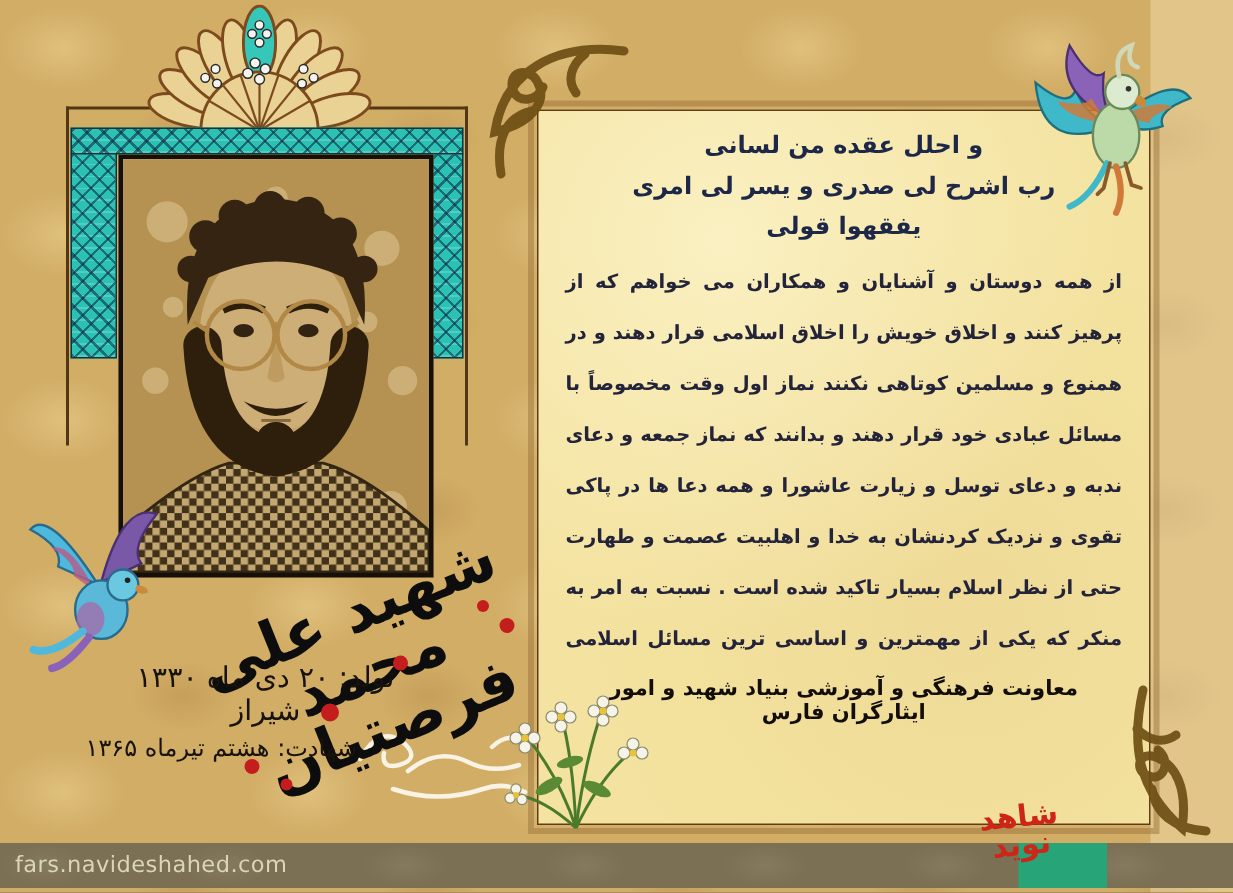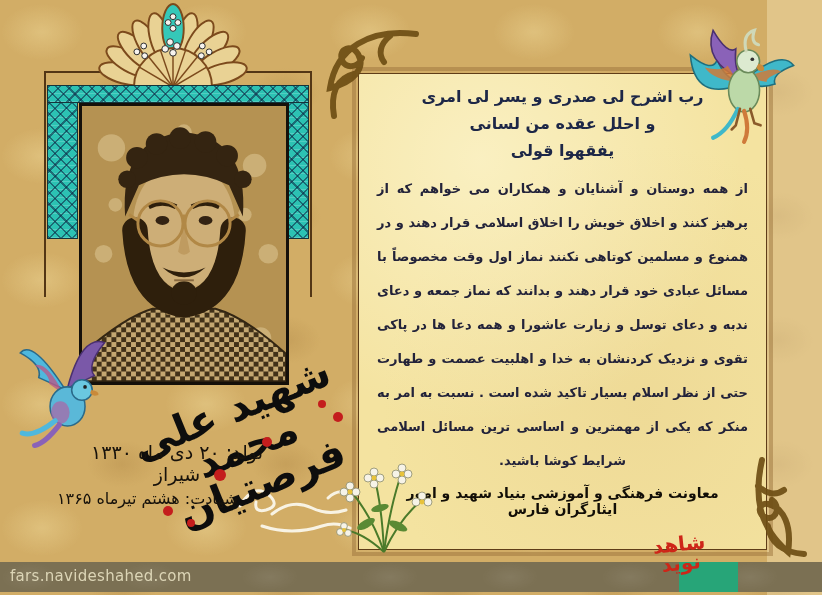--- a/index.html
+++ b/index.html
@@ -210,33 +210,32 @@
       <path d="M40,38 q20,-16 40,-6 q16,8 34,2"></path>
       <path d="M30,50 q30,10 60,0 q14,-5 28,2"></path>
       <path d="M96,22 q10,-10 22,-4"></path>
     </g>
   </svg>
 
   <div class="birth">تولد: ۲۰ دی ماه ۱۳۳۰ شیراز</div>
   <div class="death">شهادت: هشتم تیرماه ۱۳۶۵</div>
 
   <div class="panel">
+    <div class="verse">و احلل عقده من لسانی</div>
     <div class="verse">رب اشرح لی صدری و یسر لی امری</div>
-    <div class="verse">و احلل عقده من لسانی</div>
     <div class="verse">یفقهوا  قولی</div>
     <div class="body-block">
       <div class="body-line">از همه دوستان و آشنایان و همکاران می خواهم که از تفرقه و خود بینی</div>
       <div class="body-line">پرهیز کنند و اخلاق خویش را اخلاق اسلامی قرار دهند و در خدمت به</div>
       <div class="body-line">همنوع و مسلمین کوتاهی نکنند نماز اول وقت مخصوصاً با جماعت در صدر</div>
       <div class="body-line">مسائل عبادی خود قرار دهند و بدانند که نماز جمعه و دعای کمیل و دعای</div>
       <div class="body-line">ندبه و دعای توسل و زیارت عاشورا و همه دعا ها در پاکی روح و پیشبرد</div>
       <div class="body-line">تقوی و نزدیک کردنشان به خدا و اهلبیت عصمت و طهارت بسیار مفید و</div>
       <div class="body-line">حتی از نظر اسلام بسیار تاکید شده است . نسبت به امر به معروف و نهی از</div>
       <div class="body-line">منکر که یکی از مهمترین و اساسی ترین مسائل اسلامی است ،با توجه به</div>
-      <div class="body-line center">شرایط کوشا باشید.</div>
     </div>
     <div class="panel-footer">معاونت فرهنگی و آموزشی بنیاد شهید و امور ایثارگران فارس</div>
   </div>
 
   <svg class="flourish fl-tl" viewBox="0 0 102 98">
     <g fill="none" stroke="#6e4e14" stroke-width="6" stroke-linecap="round" opacity=".92">
       <path d="M96,8 C50,2 16,22 10,62 C34,56 46,42 38,28 C32,18 18,22 22,34 C25,43 38,42 42,32"></path>
       <path d="M14,90 C10,66 18,52 34,48"></path>
       <path d="M70,10 C60,18 58,28 64,36"></path>
     </g>

